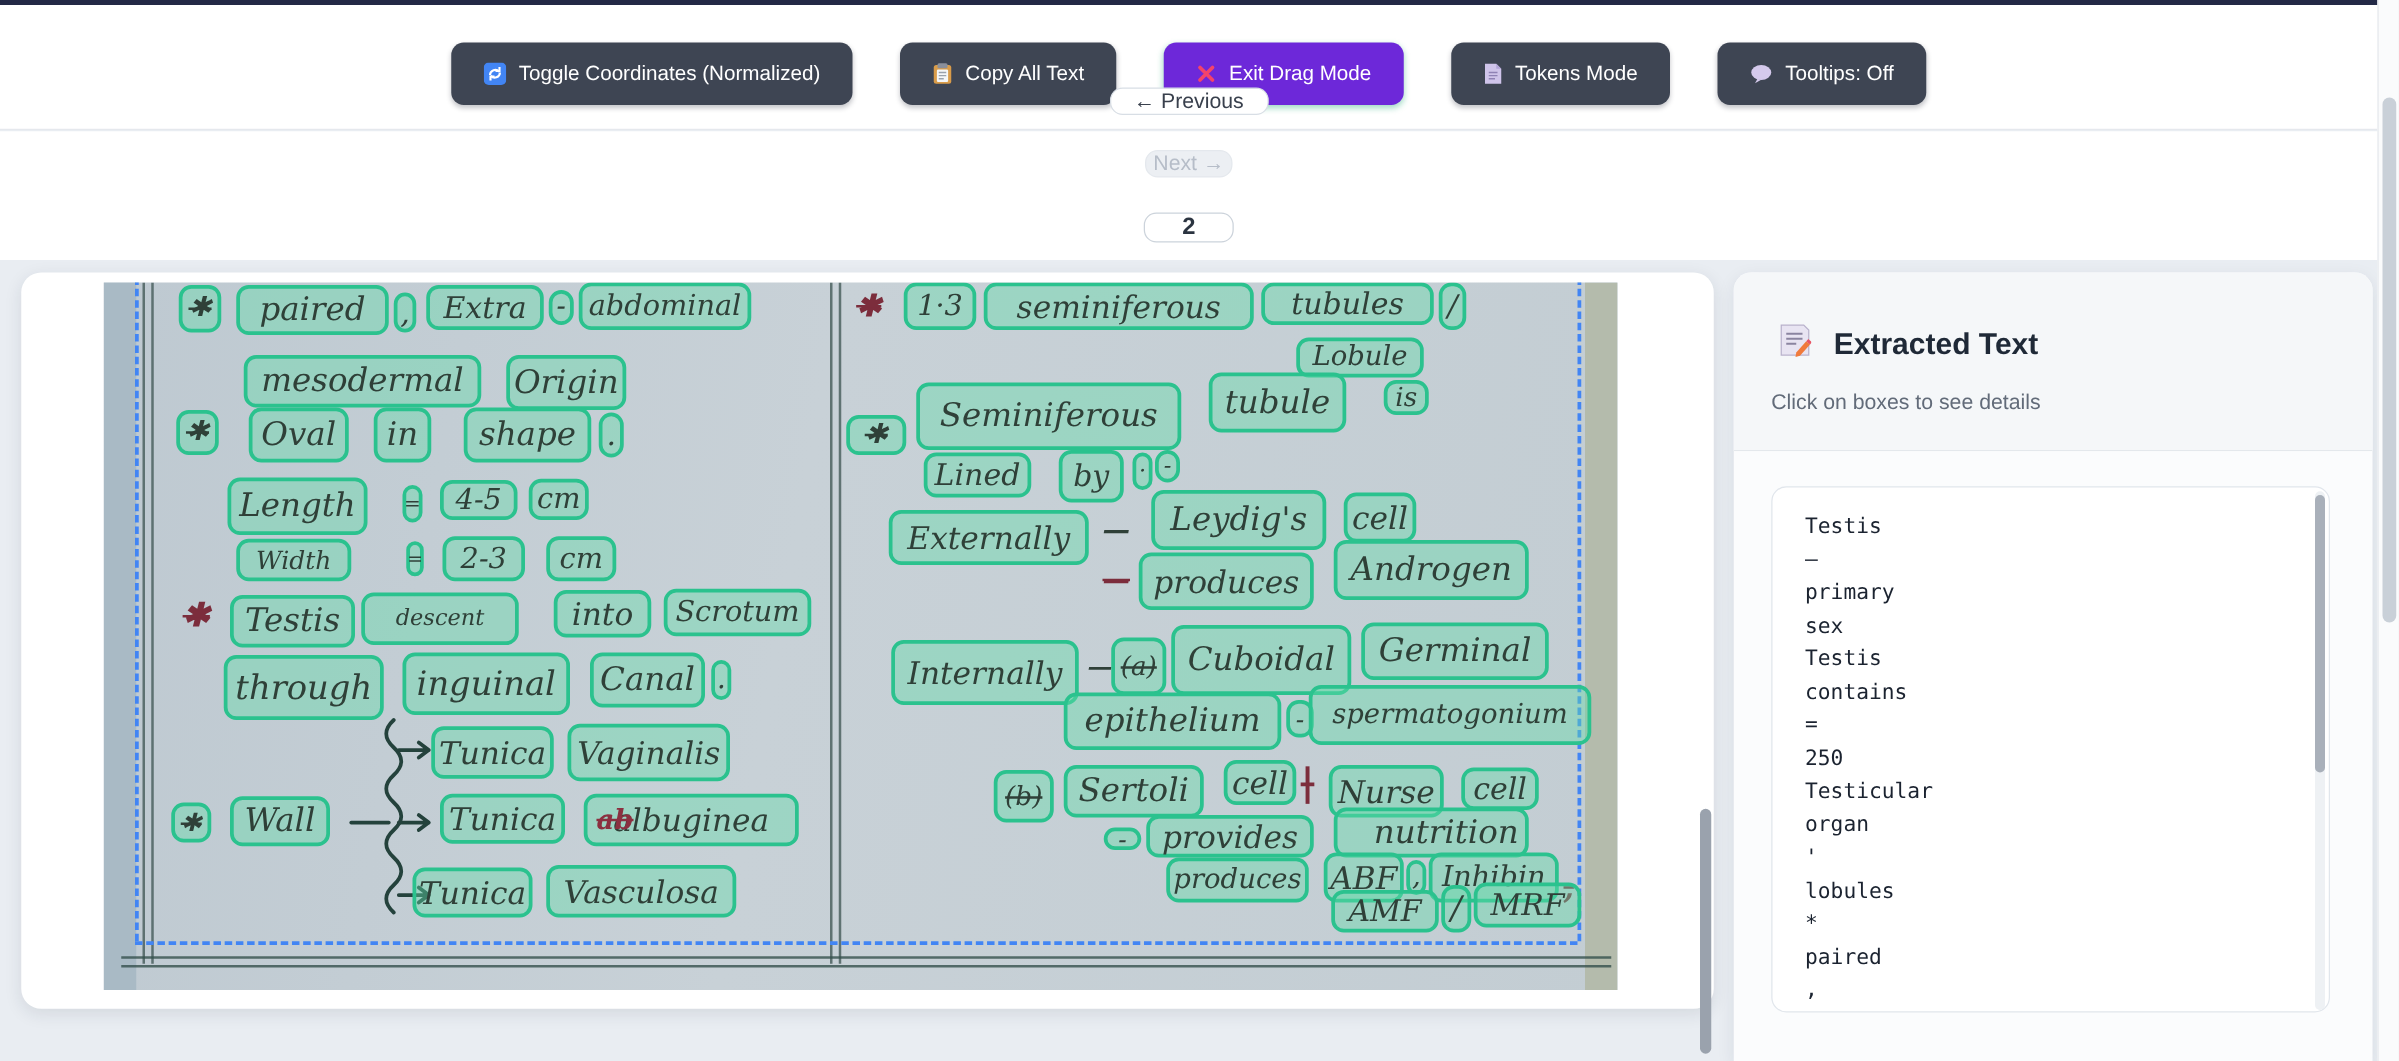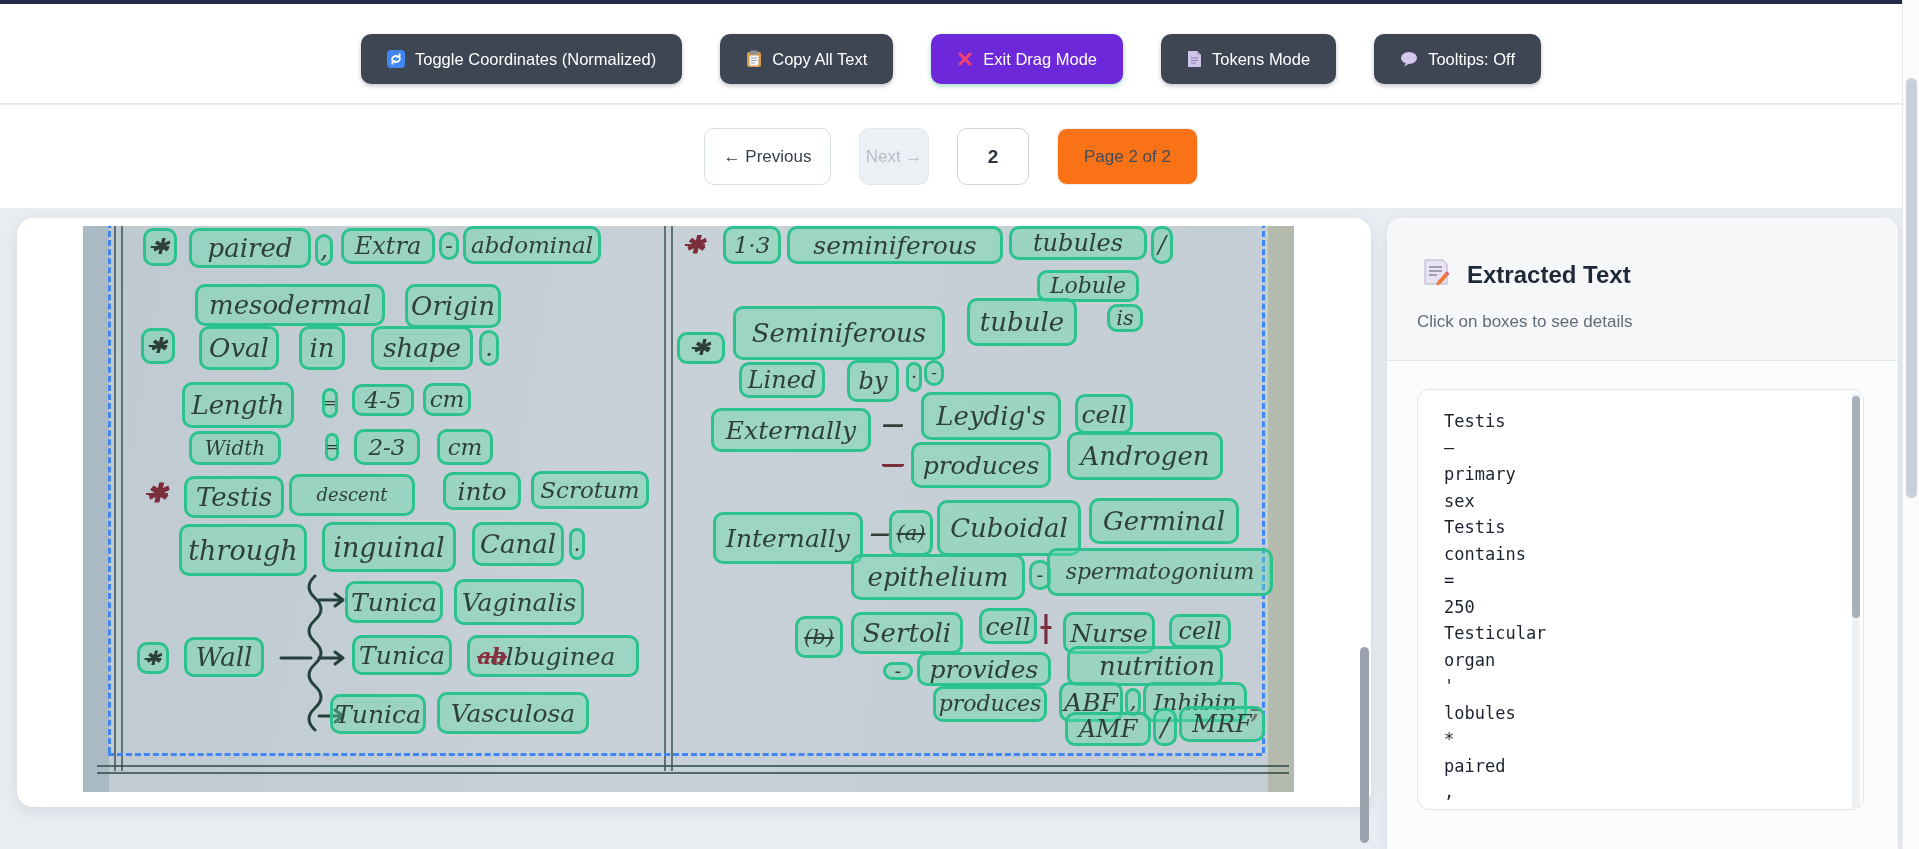--- a/index.html
+++ b/index.html
@@ -8,21 +8,21 @@
   .topstrip { position:absolute; left:0; top:0; width:1902px; height:4px; background:#232946; }
   .header { position:absolute; left:0; top:4px; width:1902px; height:100px; background:#ffffff;
     border-bottom:1px solid #e5e8ed; }
   .toolbar { position:absolute; left:0; top:30px; width:1902px; display:flex; justify-content:center; gap:38px; }
   .btn { height:50px; display:flex; align-items:center; gap:10px; padding:0 26px; border-radius:10px;
     background:#3e4553; color:#fff; font-size:16.5px; font-weight:500; border:none; cursor:pointer;
     box-shadow:0 2px 4px rgba(20,25,40,.25); white-space:nowrap; }
   .btn.green { background:#6d28d9; box-shadow:0 2px 5px rgba(10,160,106,.4); }
   .btn .ic { display:flex; align-items:center; }
   .pagrow { position:absolute; left:0; top:105px; width:1902px; height:103px; background:#ffffff;
-    display:flex; align-items:center; justify-content:center; gap:28px; }
+    display:flex; align-items:center; justify-content:center; gap:28px;flex-direction:column; }
   .pbtn { height:57px; border-radius:10px; display:flex; align-items:center; justify-content:center;
     font-size:17px; font-weight:500; }
   .prev { width:127px; background:#fff; border:1.5px solid #d8dee5; color:#39404d; cursor:pointer; }
   .next { width:70px; background:#eceff3; border:1.5px solid #e4e8ed; color:#b6bdc8; }
   .pageinput { width:72px; height:57px; border:1.5px solid #ccd3db; border-radius:10px; text-align:center;
     font-size:19px; font-weight:bold; color:#2b3440; font-family:"Liberation Sans",sans-serif; }
   .pagebadge { padding:0 26px; background:#f97316; border:1.5px solid #eaedf1; color:#414b59; }
   .main { position:absolute; left:0; top:208px; width:1919px; height:641px; background:#e9edf2; }
   .imagecard { position:absolute; left:17px; top:10px; width:1354px; height:589px; background:#ffffff;
     border-radius:16px; box-shadow:0 4px 14px rgba(30,40,60,.10); }

